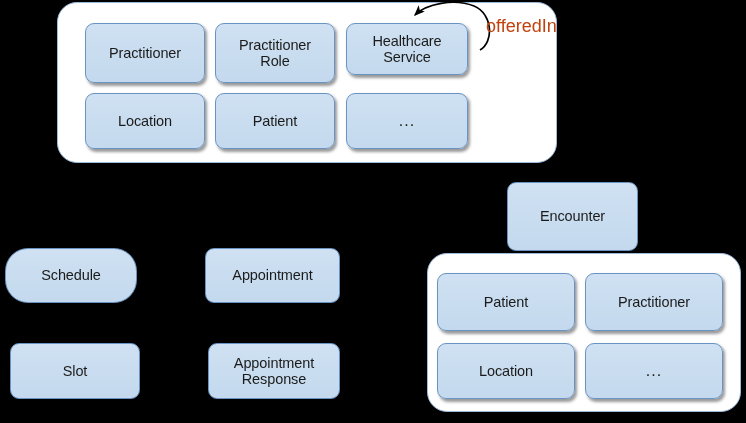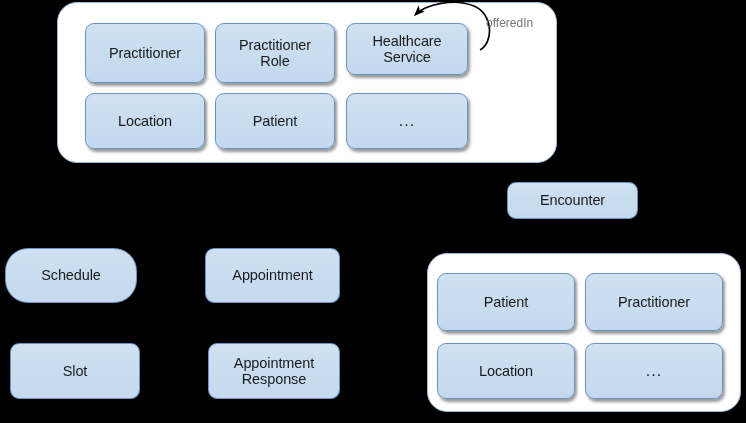--- a/index.html
+++ b/index.html
@@ -57,22 +57,22 @@
     position: absolute;
     left: 398px;
     top: -2px;
     width: 110px;
     height: 62px;
     pointer-events: none;
   }
 
   .edge-label {
     position: absolute;
-    color: #737373;
-    font-size: 12px;
+    color: #c2410c;
+    font-size: 18px;
     line-height: 1;
     white-space: nowrap;
   }
 </style>
 </head>
 <body>
 
 <div id="canvas">
 
   <div class="group-box" style="left:57px; top:2px; width:500px; height:161px;">
@@ -96,21 +96,21 @@
     <defs>
       <marker id="arrowhead" markerWidth="7" markerHeight="7" refX="5.6" refY="3" orient="auto" markerUnits="strokeWidth">
         <path d="M0,0.4 L6.4,3 L0,5.6 L1.6,3 Z" fill="#000000"></path>
       </marker>
     </defs>
     <path d="M 82,52 C 96,44 95,16 76,8 C 56,0 28,6 17,17" fill="none" stroke="#000000" stroke-width="1.7" marker-end="url(#arrowhead)"></path>
   </svg>
 
   <div class="edge-label" style="left:486px; top:17px;">offeredIn</div>
 
-  <div class="node" style="left:507px; top:182px; width:131px; height:37px;">Encounter</div>
+  <div class="node" style="left:507px; top:182px; width:131px; height:69px;">Encounter</div>
 
   <div class="group-box" style="left:427px; top:253px; width:314px; height:159px;">
   </div>
 
   <div class="node" style="left:437px; top:273px; width:138px; height:58px;">Patient</div>
 
   <div class="node" style="left:585px; top:273px; width:138px; height:58px;">Practitioner</div>
 
   <div class="node" style="left:437px; top:343px; width:138px; height:56px;">Location</div>
 

